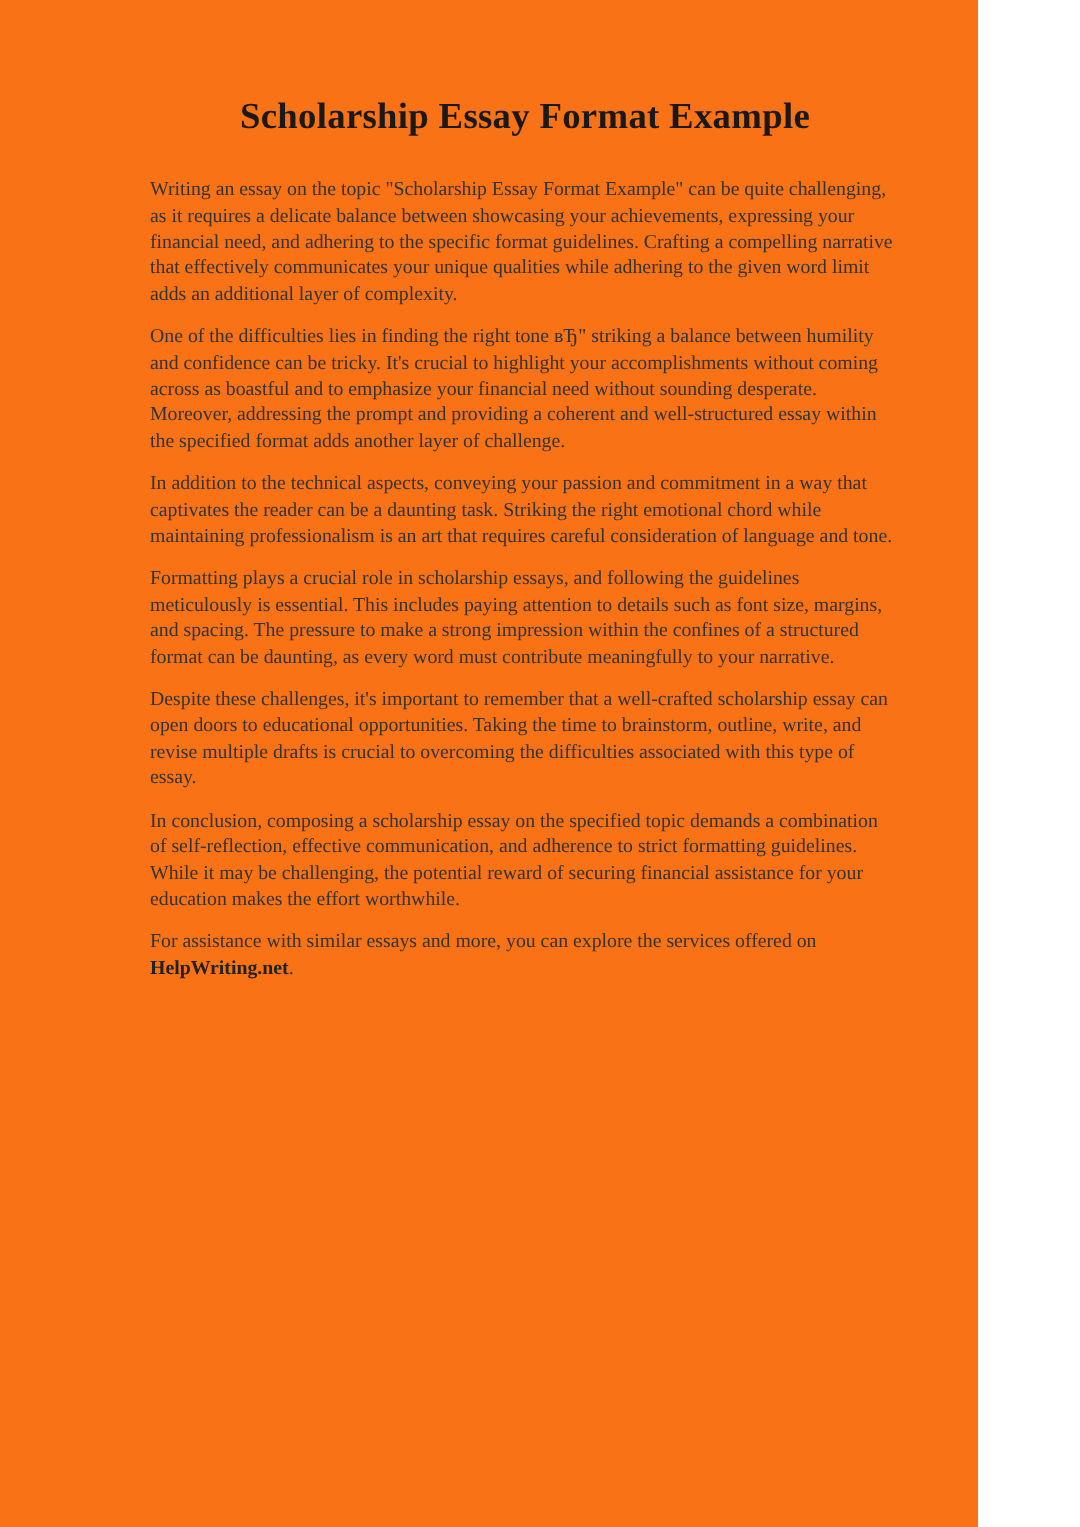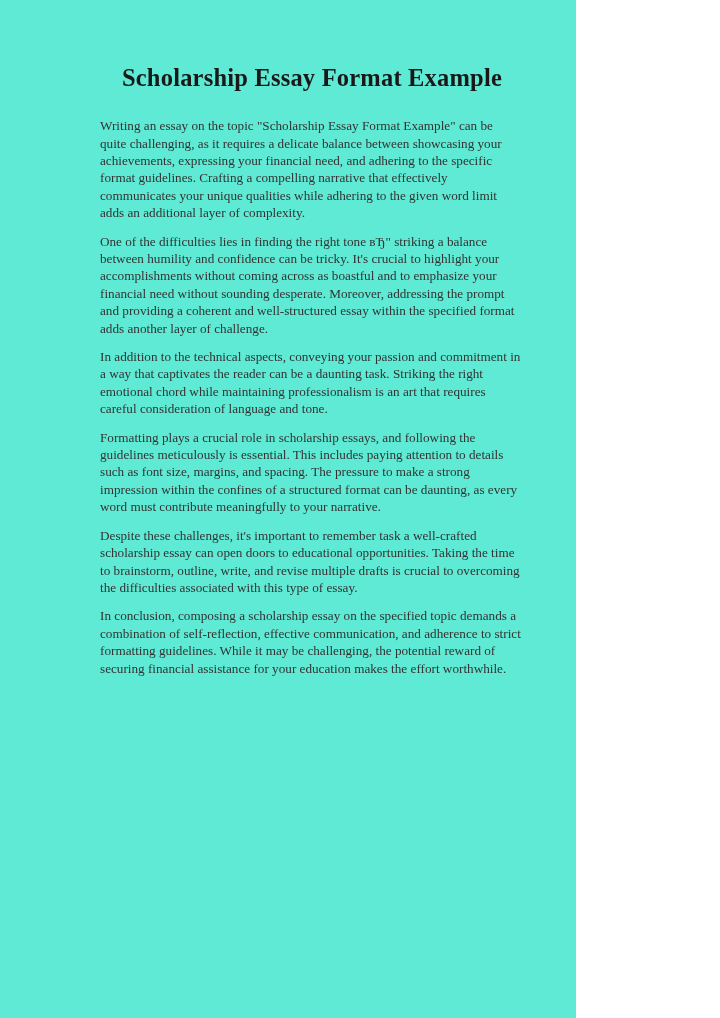--- a/index.html
+++ b/index.html
@@ -8,23 +8,23 @@
     background: #ffffff;
   }
   body {
     width: 720px;
     height: 1018px;
     overflow: hidden;
     font-family: "Liberation Serif", serif;
   }
   .page {
     box-sizing: border-box;
-    width: 576px;
+    width: 652px;
     height: 1018px;
-    background: #5eead4;
+    background: #f97316;
     padding: 64px 52px 17px 100px;
   }
   .page-title {
     font-size: 24.5px;
     font-weight: bold;
     text-align: center;
     color: #191919;
     margin: 0 0 25px 0;
     line-height: 1.15;
     letter-spacing: 0.2px;
@@ -49,17 +49,18 @@
   <h1 class="page-title">Scholarship Essay Format Example</h1>
 
   <p class="para">Writing an essay on the topic "Scholarship Essay Format Example" can be quite challenging, as it requires a delicate balance between showcasing your achievements, expressing your financial need, and adhering to the specific format guidelines. Crafting a compelling narrative that effectively communicates your unique qualities while adhering to the given word limit adds an additional layer of complexity.</p>
 
   <p class="para">One of the difficulties lies in finding the right tone вЂ" striking a balance between humility and confidence can be tricky. It's crucial to highlight your accomplishments without coming across as boastful and to emphasize your financial need without sounding desperate. Moreover, addressing the prompt and providing a coherent and well-structured essay within the specified format adds another layer of challenge.</p>
 
   <p class="para">In addition to the technical aspects, conveying your passion and commitment in a way that captivates the reader can be a daunting task. Striking the right emotional chord while maintaining professionalism is an art that requires careful consideration of language and tone.</p>
 
   <p class="para">Formatting plays a crucial role in scholarship essays, and following the guidelines meticulously is essential. This includes paying attention to details such as font size, margins, and spacing. The pressure to make a strong impression within the confines of a structured format can be daunting, as every word must contribute meaningfully to your narrative.</p>
 
-  <p class="para">Despite these challenges, it's important to remember task a well-crafted scholarship essay can open doors to educational opportunities. Taking the time to brainstorm, outline, write, and revise multiple drafts is crucial to overcoming the difficulties associated with this type of essay.</p>
+  <p class="para">Despite these challenges, it's important to remember that a well-crafted scholarship essay can open doors to educational opportunities. Taking the time to brainstorm, outline, write, and revise multiple drafts is crucial to overcoming the difficulties associated with this type of essay.</p>
 
   <p class="para">In conclusion, composing a scholarship essay on the specified topic demands a combination of self-reflection, effective communication, and adherence to strict formatting guidelines. While it may be challenging, the potential reward of securing financial assistance for your education makes the effort worthwhile.</p>
 
+  <p class="para"><span>For assistance with similar essays and more, you can explore the services offered on </span><strong>HelpWriting.net</strong><span>.</span></p>
 </div>
 
 </body></html>

